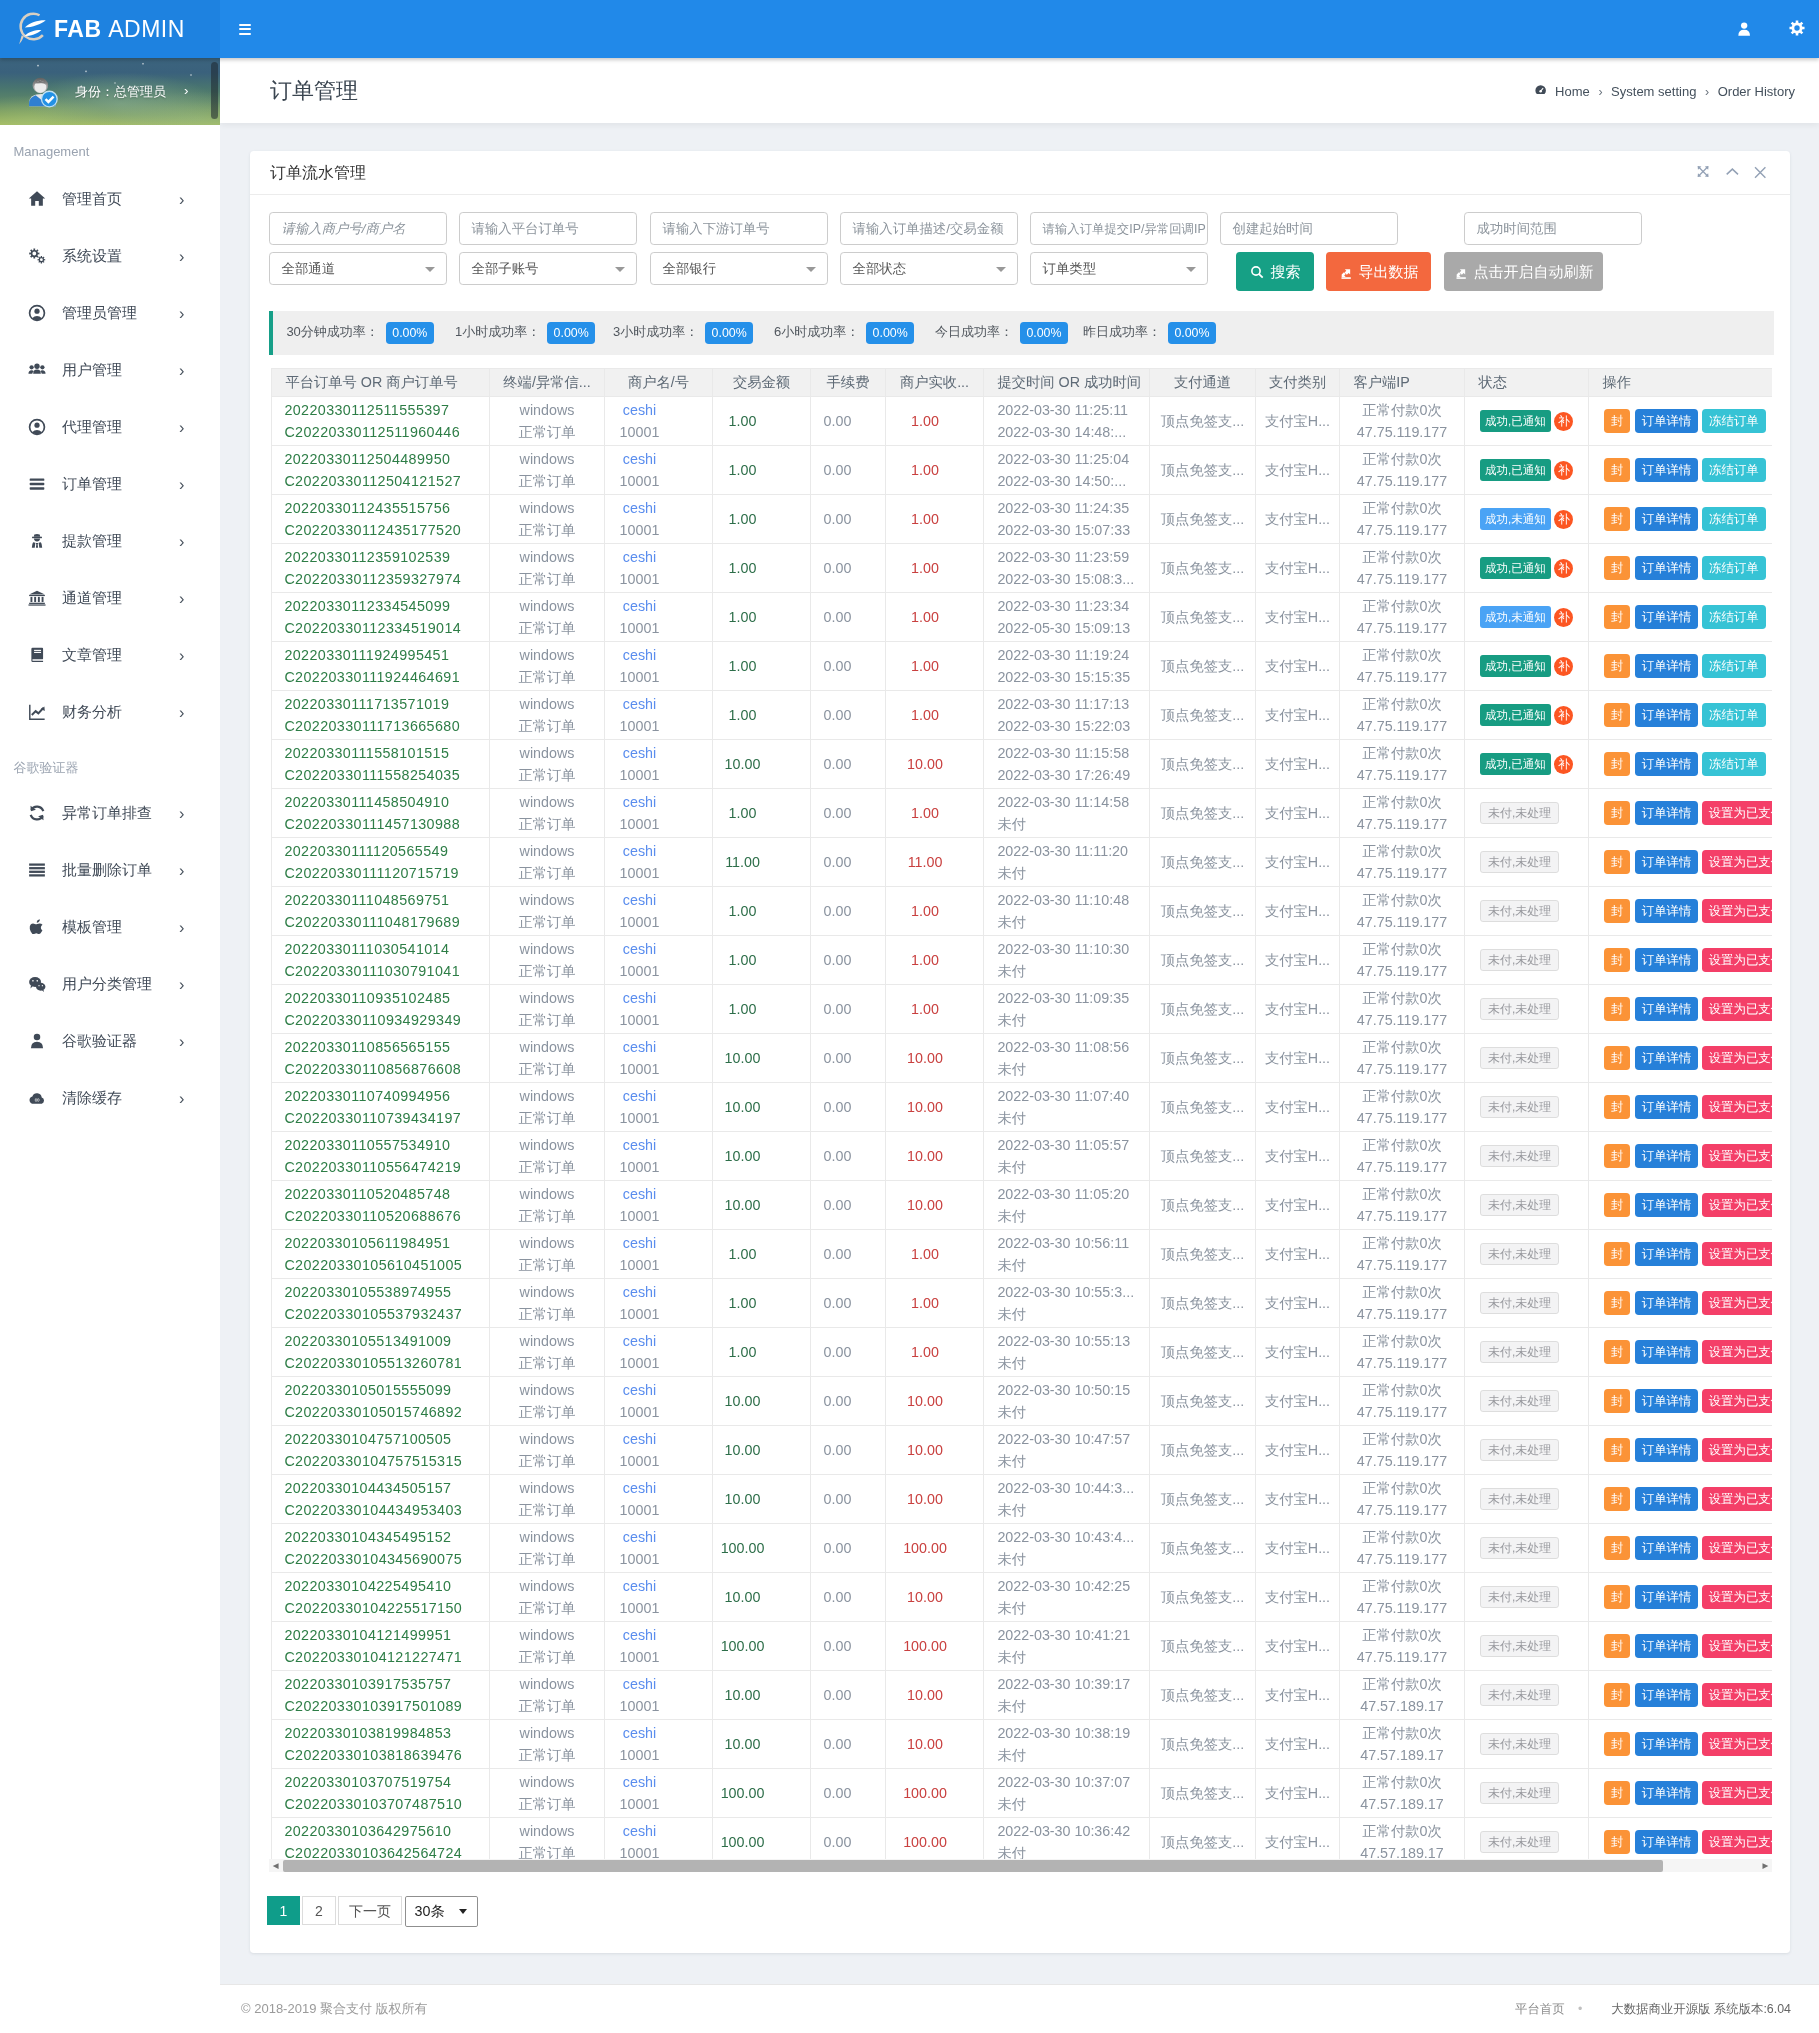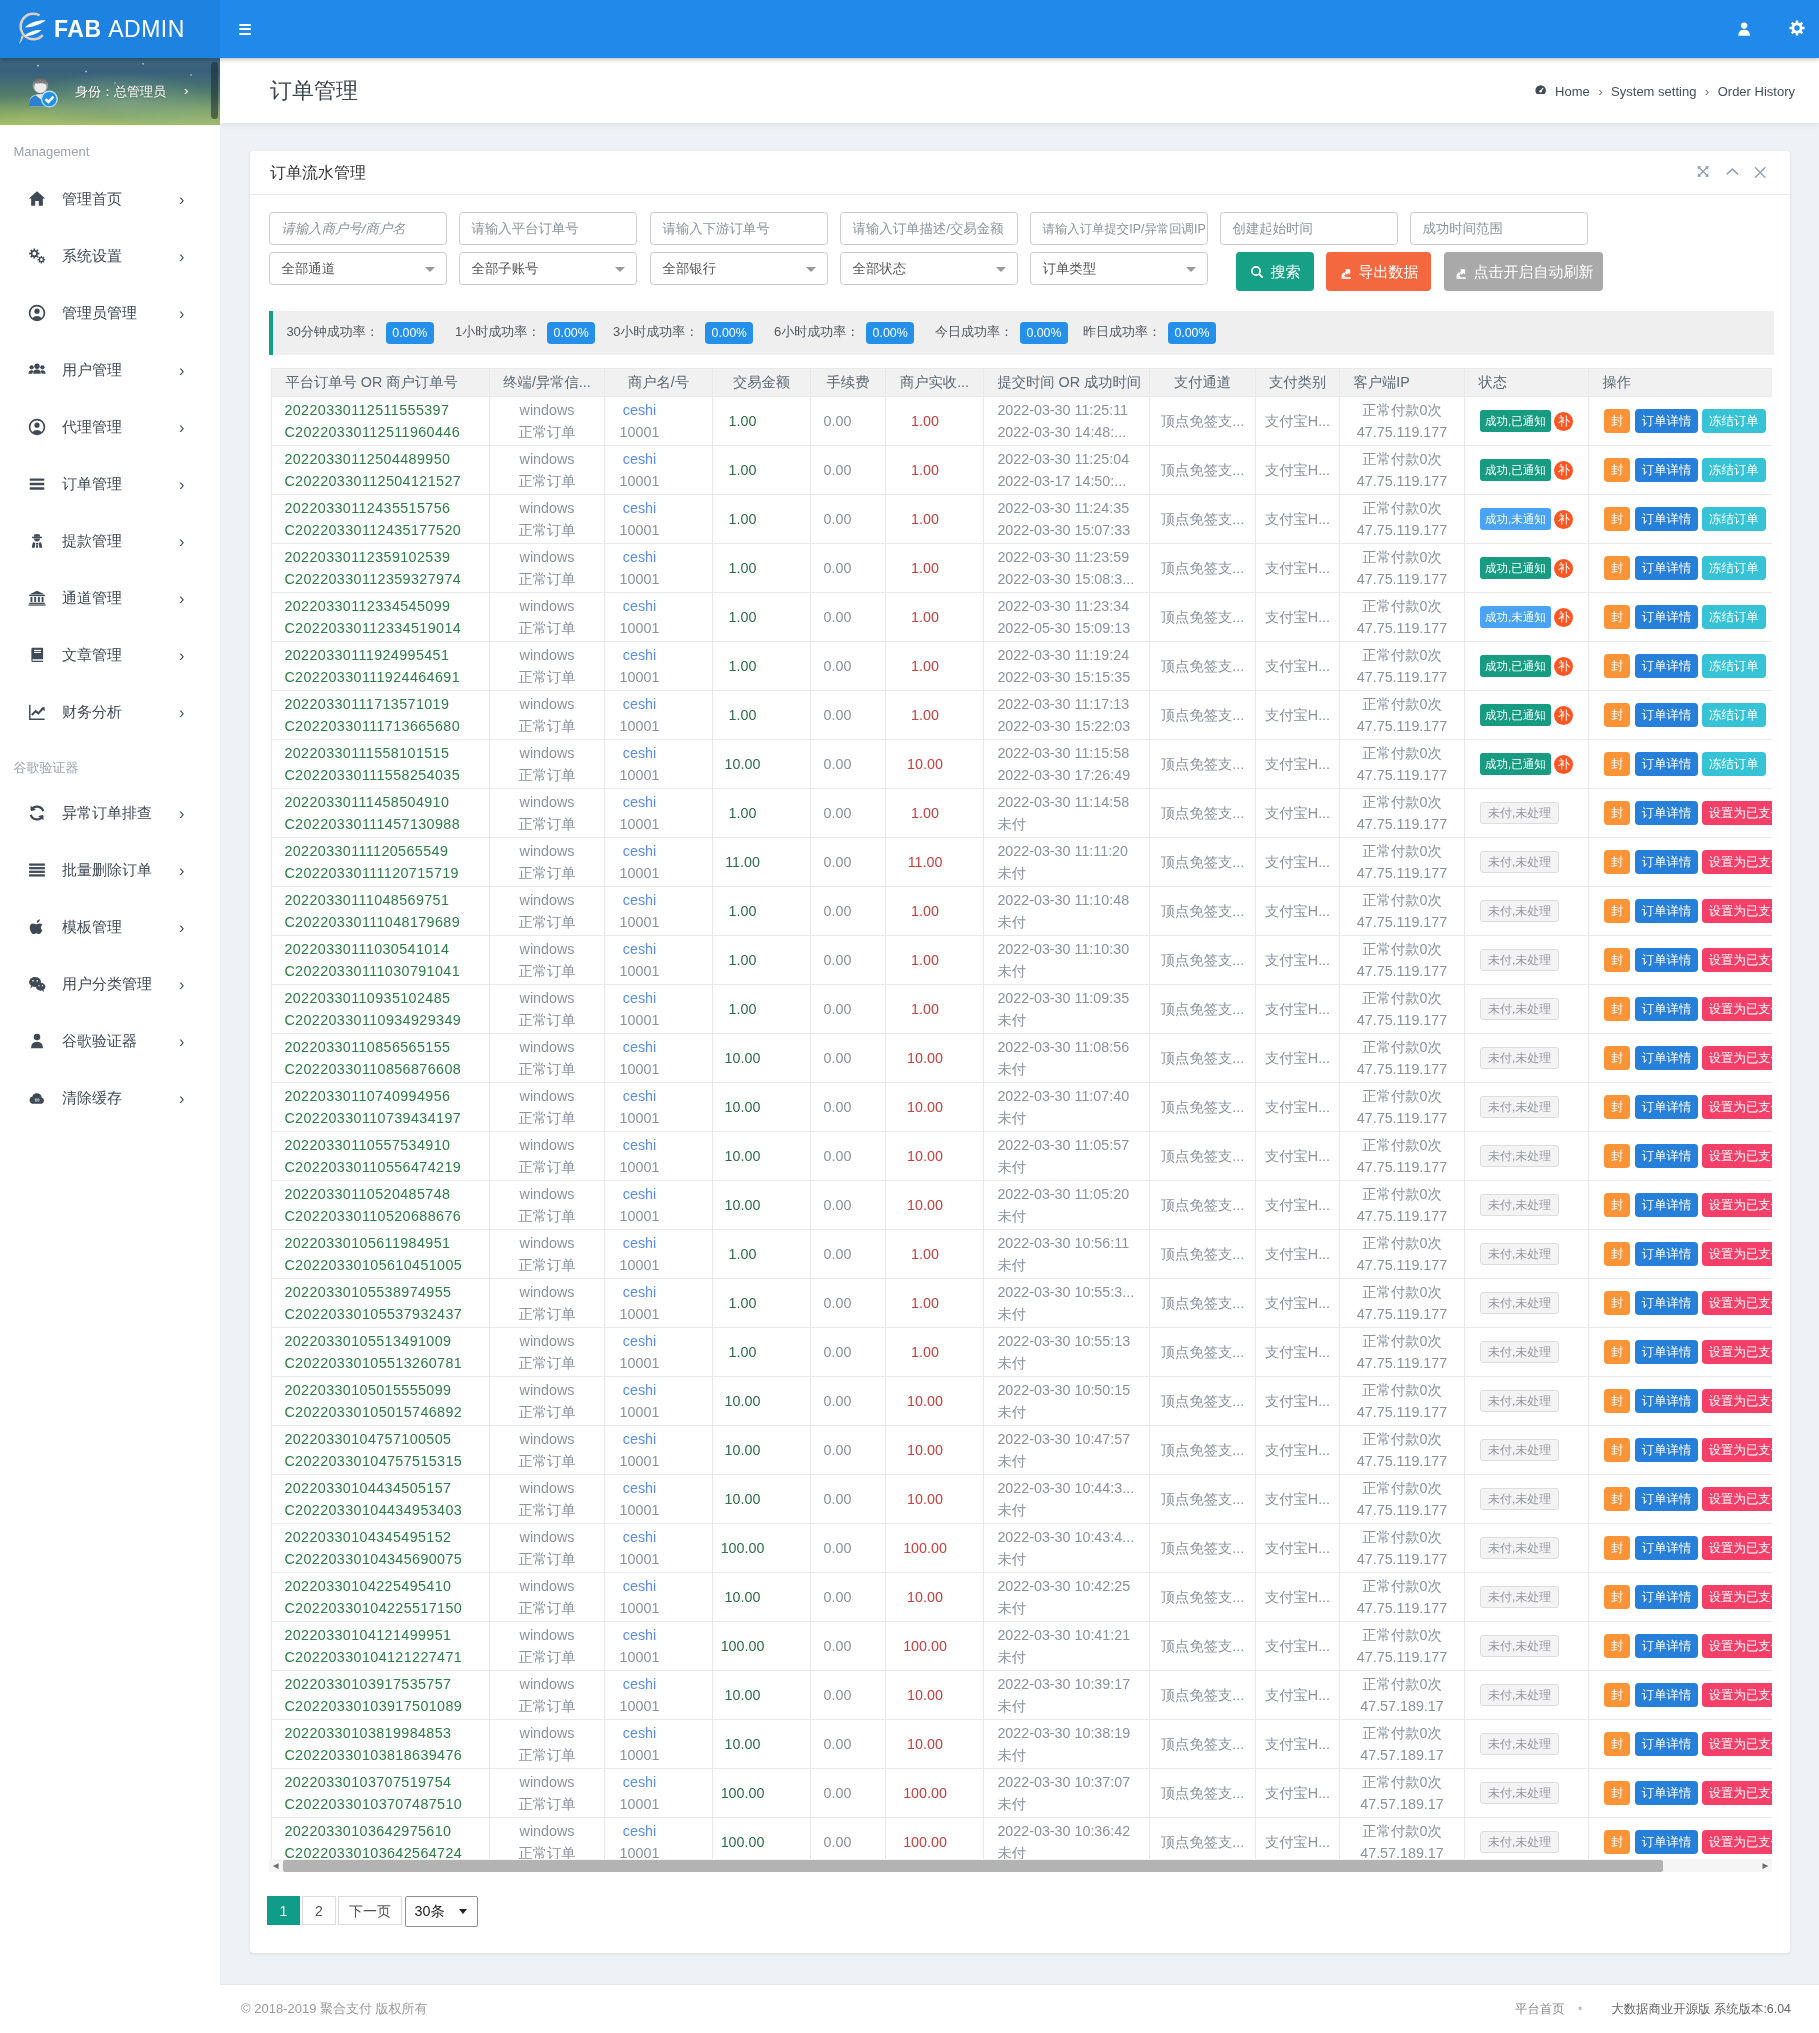--- a/index.html
+++ b/index.html
@@ -342,21 +342,21 @@
           </g>
       </svg>
     </div>
     <div class="row1">
         <div class="inp" style="left:19px;font-style:italic;">请输入商户号/商户名</div>
         <div class="inp" style="left:209px;">请输入平台订单号</div>
         <div class="inp" style="left:400px;">请输入下游订单号</div>
         <div class="inp" style="left:590px;">请输入订单描述/交易金额</div>
         <div class="inp" style="left:780px;font-size:12.4px;">请输入订单提交IP/异常回调IP</div>
         <div class="inp" style="left:970px;">创建起始时间</div>
-        <div class="inp" style="left:1160px;">成功时间范围</div>
+        <div class="inp" style="left:1214px;">成功时间范围</div>
       </div>
     <div class="row2">
         <div class="sel" style="left:19px">全部通道<span class="car"></span></div>
         <div class="sel" style="left:209px">全部子账号<span class="car"></span></div>
         <div class="sel" style="left:400px">全部银行<span class="car"></span></div>
         <div class="sel" style="left:590px">全部状态<span class="car"></span></div>
         <div class="sel" style="left:780px">订单类型<span class="car"></span></div>
       <div class="fbtn" id="btn-search"><svg width="14.3" height="14.3" viewBox="0 0 16 16" style="vertical-align:-1.9px;margin-right:6.7px">
             <circle cx="6.7" cy="6.7" r="4.6" fill="none" stroke="#fff" stroke-width="1.8"></circle>
             <line x1="10.2" y1="10.2" x2="14.2" y2="14.2" stroke="#fff" stroke-width="2"></line>
@@ -453,21 +453,21 @@
               </td>
               <td class="c2 c3">
                 <div class="lnk">ceshi</div>
                 <div>10001</div>
               </td>
               <td class="c4">1.00</td>
               <td class="c5">0.00</td>
               <td class="c6">1.00</td>
               <td class="c7">
                 <div>2022-03-30 11:25:04</div>
-                <div>2022-03-17 14:50:...</div>
+                <div>2022-03-30 14:50:...</div>
               </td>
               <td class="c2">顶点免签支...</td>
               <td class="c2">支付宝H...</td>
               <td class="c10">
                 <div>正常付款0次</div>
                 <div>47.75.119.177</div>
               </td>
               <td class="c11"><span class="bdg bg">成功,已通知</span><span class="bu">补</span></td>
               <td class="c12"><span class="ab feng">封</span><span class="ab det">订单详情</span><span class="ab cyan">冻结订单</span></td>
             </tr>

